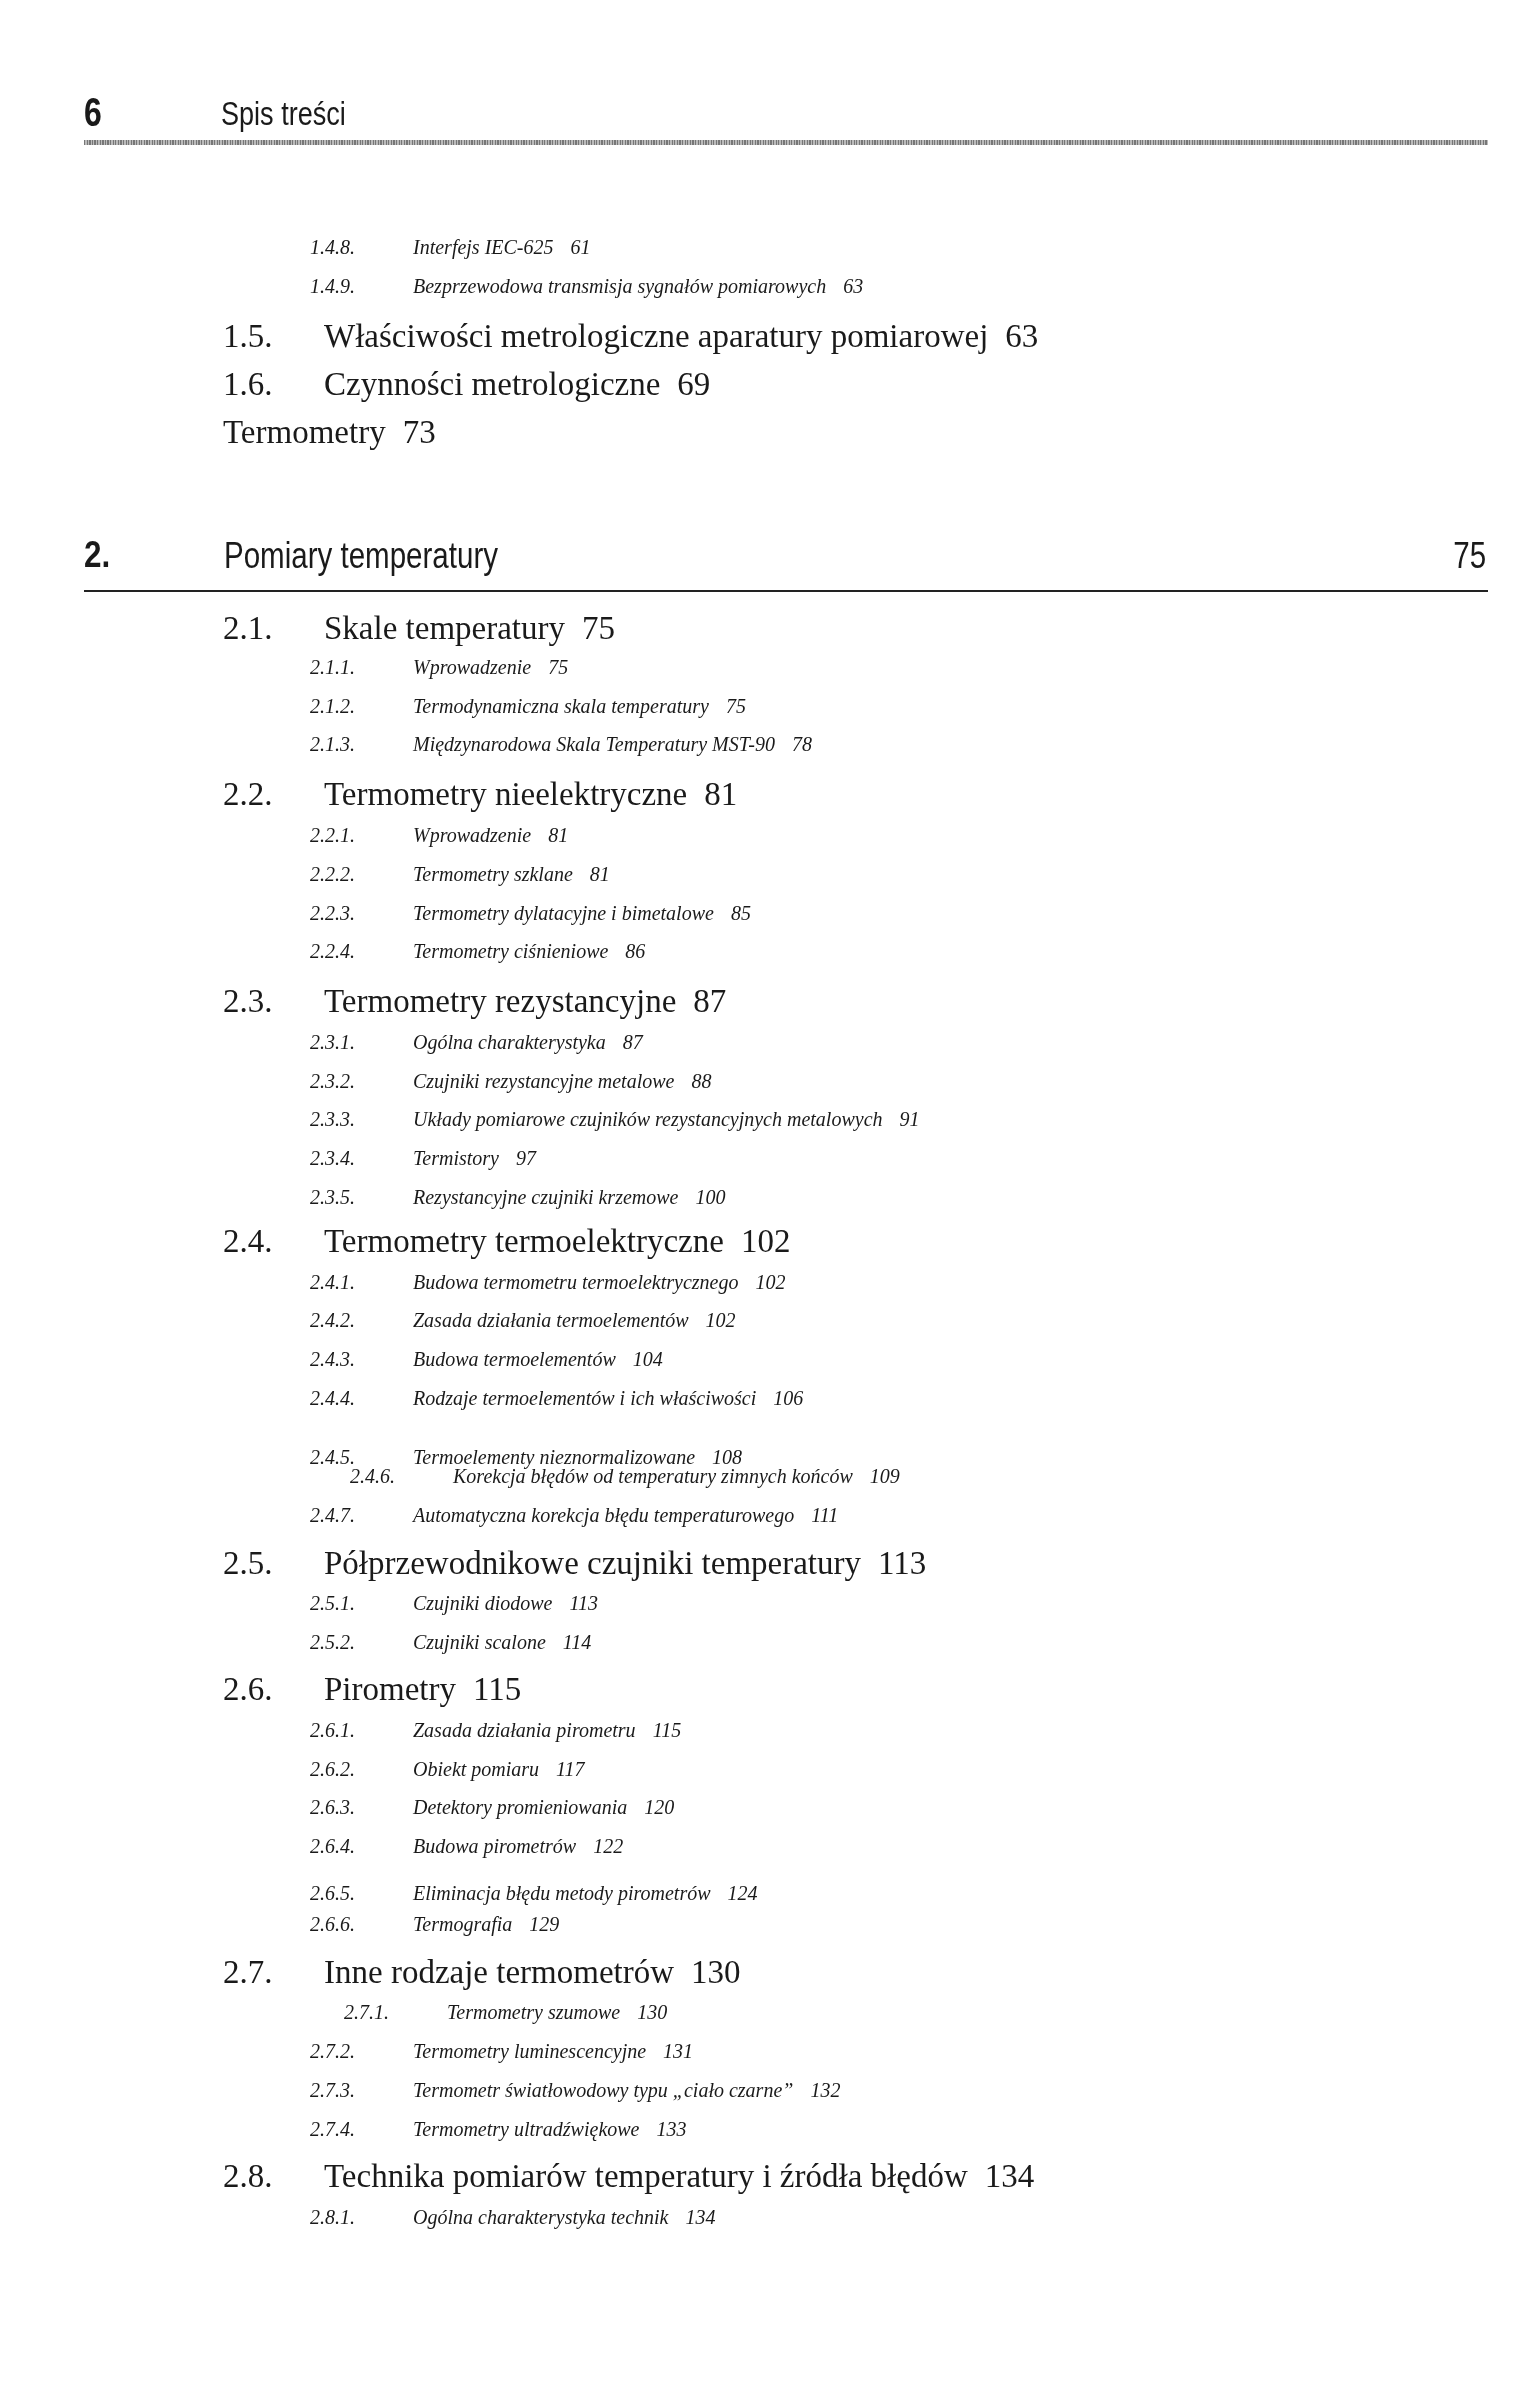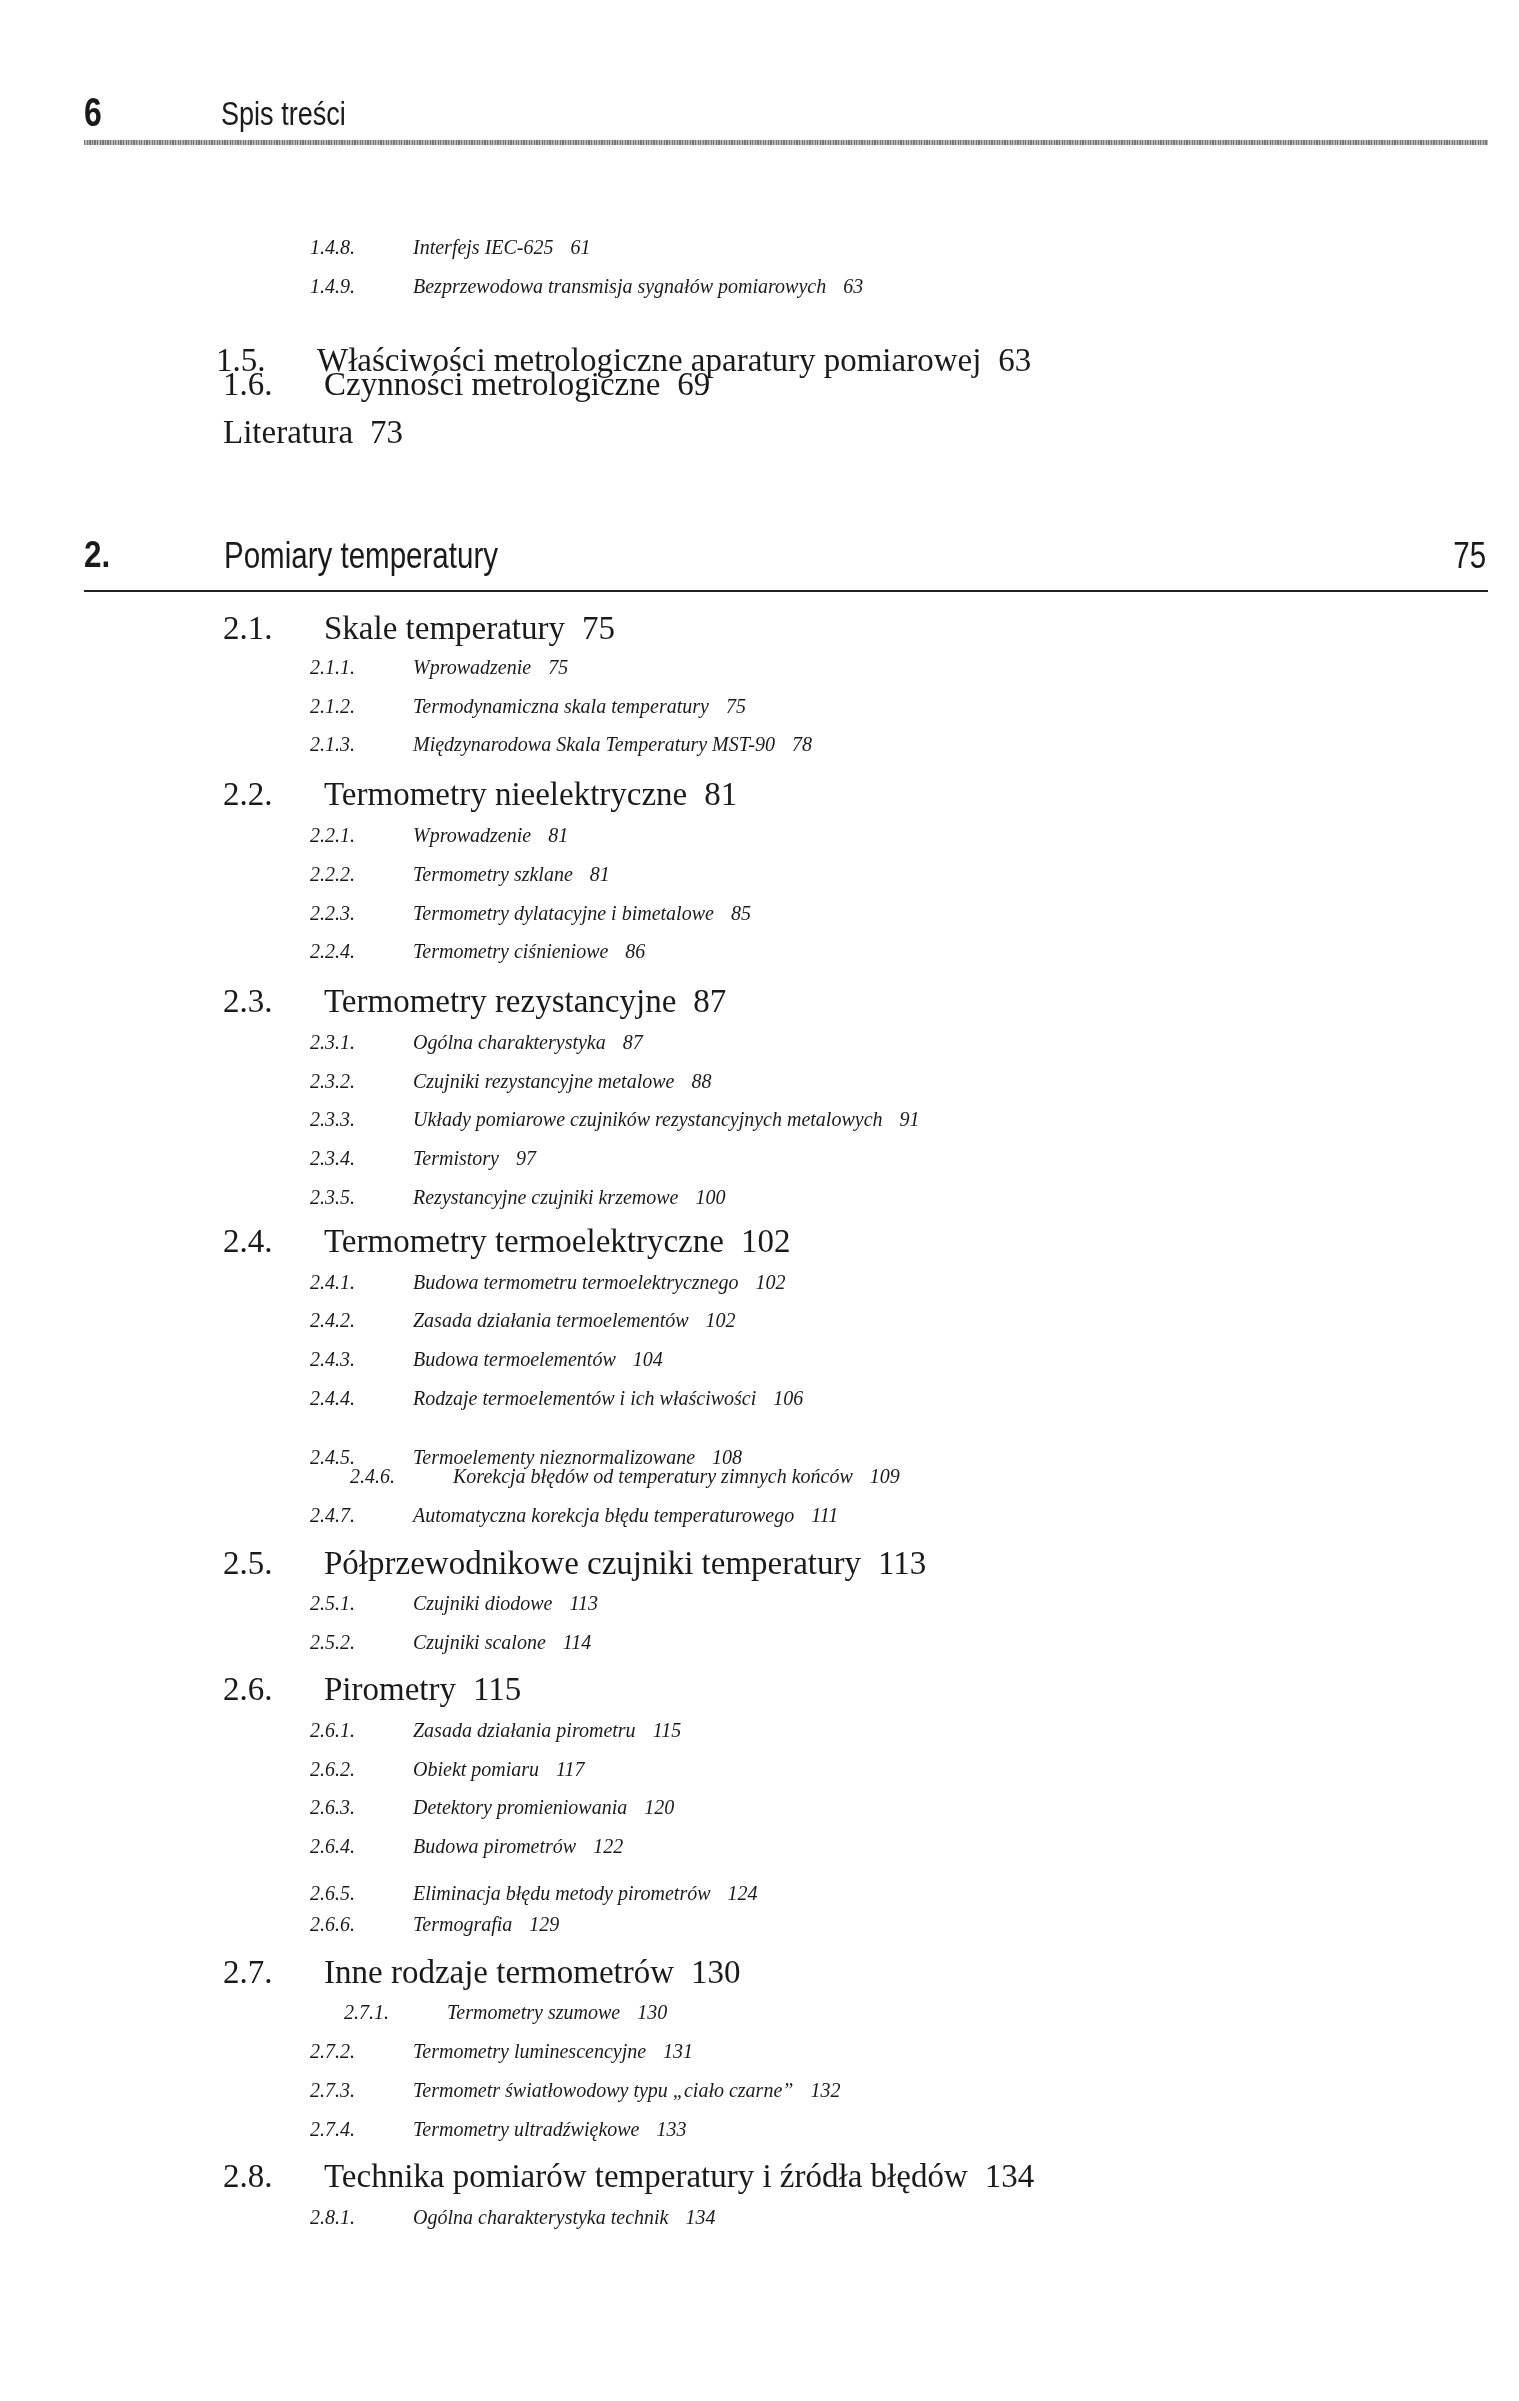--- a/index.html
+++ b/index.html
@@ -33,28 +33,28 @@
 <div class="header-rule"></div>
 
 <div class="toc">
 
   <div class="line lvl2" style="left:310px; top:236px;">
     <span class="num">1.4.8.</span><span>Interfejs IEC-625</span><span class="page">61</span>
   </div>
   <div class="line lvl2" style="left:310px; top:275px;">
     <span class="num">1.4.9.</span><span>Bezprzewodowa transmisja sygnałów pomiarowych</span><span class="page">63</span>
   </div>
-  <div class="line lvl1" style="left:216px; top:318px;margin-top:24px;">
+  <div class="line lvl1" style="left:223px; top:318px;">
     <span class="num">1.5.</span><span>Właściwości metrologiczne aparatury pomiarowej</span><span class="page">63</span>
   </div>
   <div class="line lvl1" style="left:223px; top:366px;">
     <span class="num">1.6.</span><span>Czynności metrologiczne</span><span class="page">69</span>
   </div>
   <div class="line lit" style="left:223px; top:414px;">
-    <span>Literatura</span><span class="page">73</span>
+    <span>Termometry</span><span class="page">73</span>
   </div>
 </div>
 
 <div class="chapter">
   <span class="cnum">2.</span>
   <span class="ctitle">Pomiary temperatury</span>
   <span class="cpage">75</span>
 </div>
 <div class="chapter-rule"></div>
 

